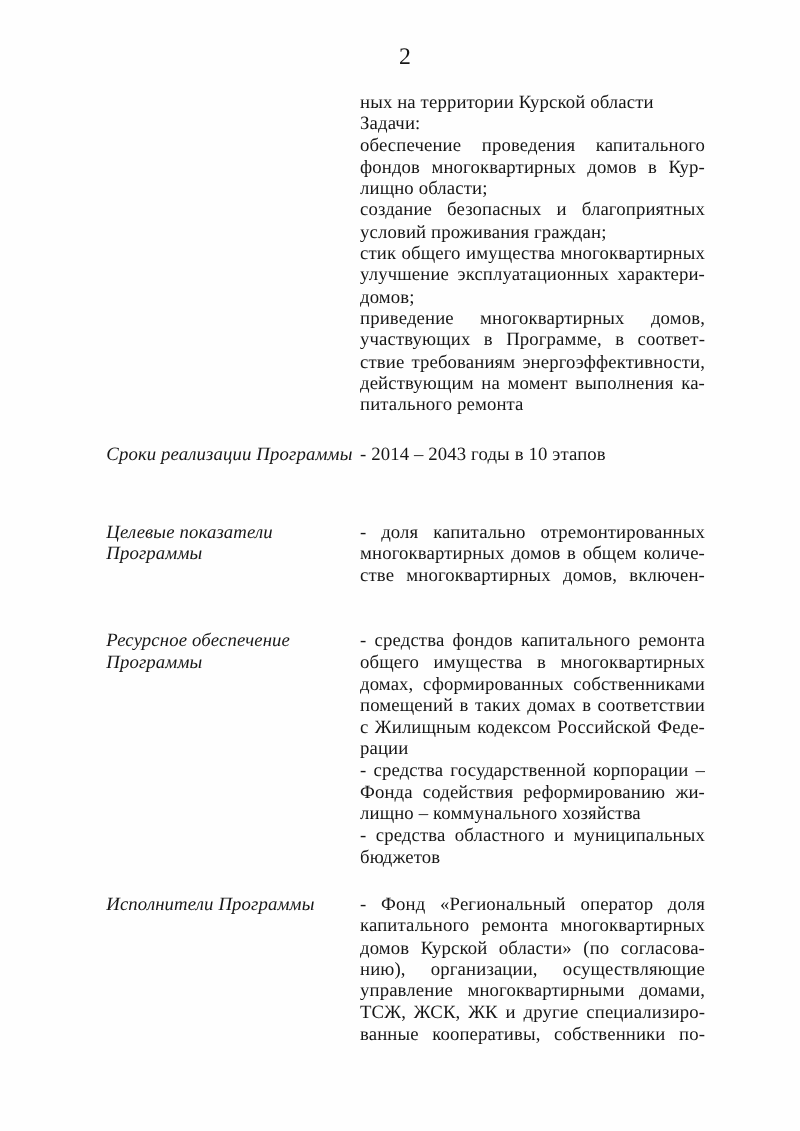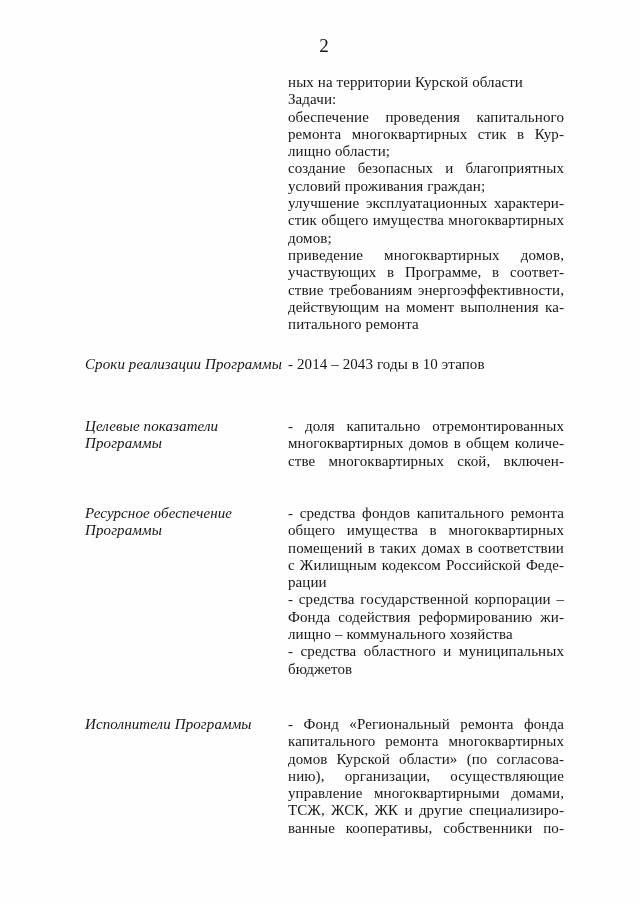--- a/index.html
+++ b/index.html
@@ -68,26 +68,26 @@
 
 <div class="page">
   <div class="page-number">2</div>
 
   <div class="row row-0">
     <div class="label"></div>
     <div class="content">
         <div class="line flush">ных на территории Курской области</div>
         <div class="line flush">Задачи:</div>
         <div class="line justify">обеспечение проведения капитального</div>
-        <div class="line justify">ремонта многоквартирных стик в Кур-</div>
+        <div class="line justify">фондов многоквартирных домов в Кур-</div>
         <div class="line flush">лищно области;</div>
         <div class="line justify">создание безопасных и благоприятных</div>
         <div class="line flush">условий проживания граждан;</div>
+        <div class="line justify">стик общего имущества многоквартирных</div>
         <div class="line justify">улучшение эксплуатационных характери-</div>
-        <div class="line justify">стик общего имущества многоквартирных</div>
         <div class="line flush">домов;</div>
         <div class="line justify">приведение многоквартирных домов,</div>
         <div class="line justify">участвующих в Программе, в соответ-</div>
         <div class="line justify">ствие требованиям энергоэффективности,</div>
         <div class="line justify">действующим на момент выполнения ка-</div>
         <div class="line flush">питального ремонта</div>
       </div>
   </div>
 
   <div class="row row-1">
@@ -100,49 +100,50 @@
   </div>
 
   <div class="row row-2">
     <div class="label">
         <div class="line flush">Целевые показатели</div>
         <div class="line flush">Программы</div>
       </div>
     <div class="content">
         <div class="line justify">- доля капитально отремонтированных</div>
         <div class="line justify">многоквартирных домов в общем количе-</div>
-        <div class="line justify">стве многоквартирных ской, включен-</div>
+        <div class="line justify">стве многоквартирных домов, включен-</div>
       </div>
   </div>
 
   <div class="row row-3">
     <div class="label">
         <div class="line flush">Ресурсное обеспечение</div>
         <div class="line flush">Программы</div>
       </div>
     <div class="content">
         <div class="line justify">- средства фондов капитального ремонта</div>
         <div class="line justify">общего имущества в многоквартирных</div>
+        <div class="line justify">домах, сформированных собственниками</div>
         <div class="line justify">помещений в таких домах в соответствии</div>
         <div class="line justify">с Жилищным кодексом Российской Феде-</div>
         <div class="line flush">рации</div>
         <div class="line justify">- средства государственной корпорации –</div>
         <div class="line justify">Фонда содействия реформированию жи-</div>
         <div class="line flush">лищно – коммунального хозяйства</div>
         <div class="line justify">- средства областного и муниципальных</div>
         <div class="line flush">бюджетов</div>
       </div>
   </div>
 
   <div class="row row-4">
     <div class="label">
         <div class="line flush">Исполнители Программы</div>
       </div>
     <div class="content">
-        <div class="line justify">- Фонд «Региональный ремонта фонда</div>
+        <div class="line justify">- Фонд «Региональный оператор доля</div>
         <div class="line justify">капитального ремонта многоквартирных</div>
         <div class="line justify">домов Курской области» (по согласова-</div>
         <div class="line justify">нию), организации, осуществляющие</div>
         <div class="line justify">управление многоквартирными домами,</div>
         <div class="line justify">ТСЖ, ЖСК, ЖК и другие специализиро-</div>
         <div class="line justify">ванные кооперативы, собственники по-</div>
       </div>
   </div>
 </div>
 

